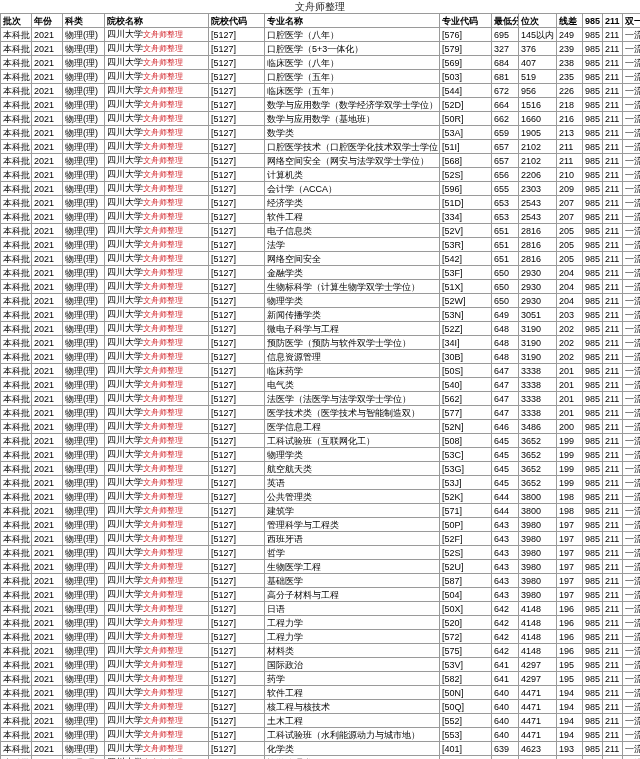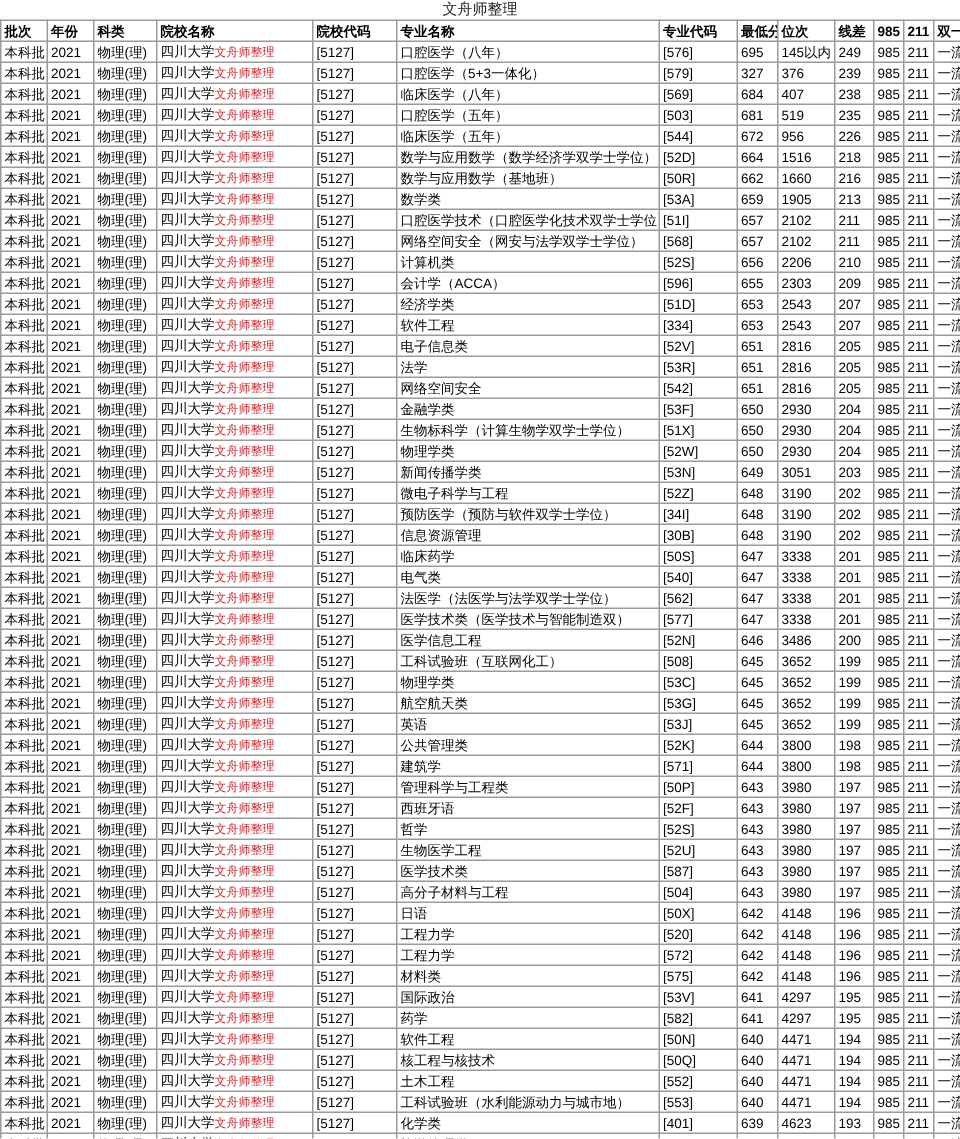--- a/index.html
+++ b/index.html
@@ -692,21 +692,21 @@
         <td>985</td>
         <td>211</td>
         <td>一流大学</td>
       </tr>
       <tr>
         <td>本科批</td>
         <td>2021</td>
         <td>物理(理)</td>
         <td class="school-cell"><span class="school-name">四川大学</span><span class="school-tag">文舟师整理</span></td>
         <td>[5127]</td>
-        <td>医学技术类</td>
+        <td>基础医学</td>
         <td>[587]</td>
         <td>643</td>
         <td>3980</td>
         <td>197</td>
         <td>985</td>
         <td>211</td>
         <td>一流大学</td>
       </tr>
       <tr>
         <td>本科批</td>

